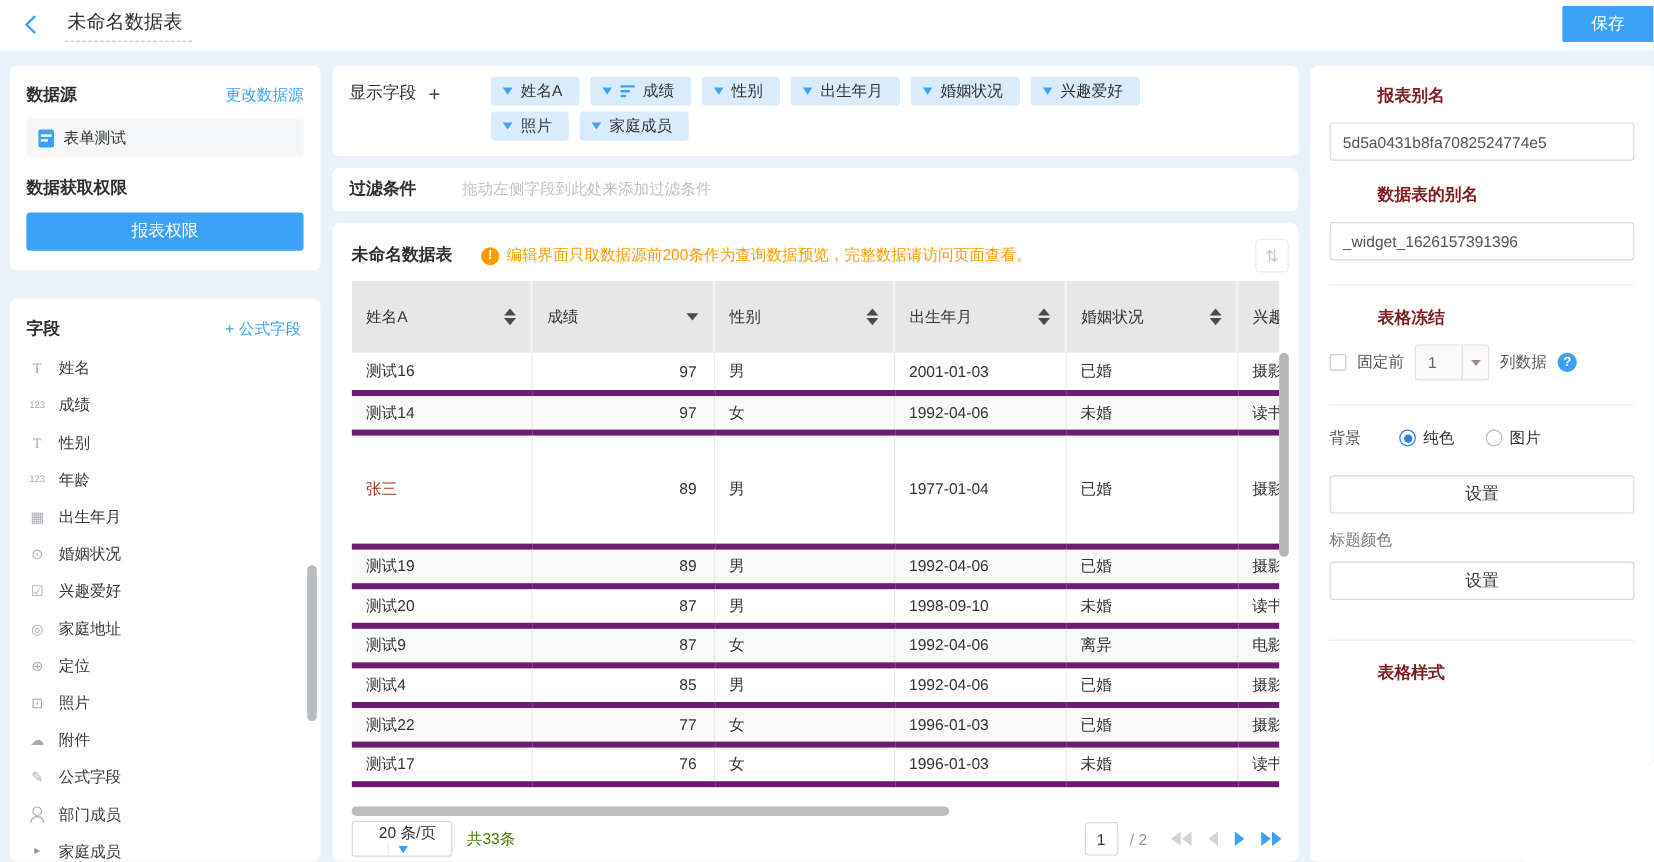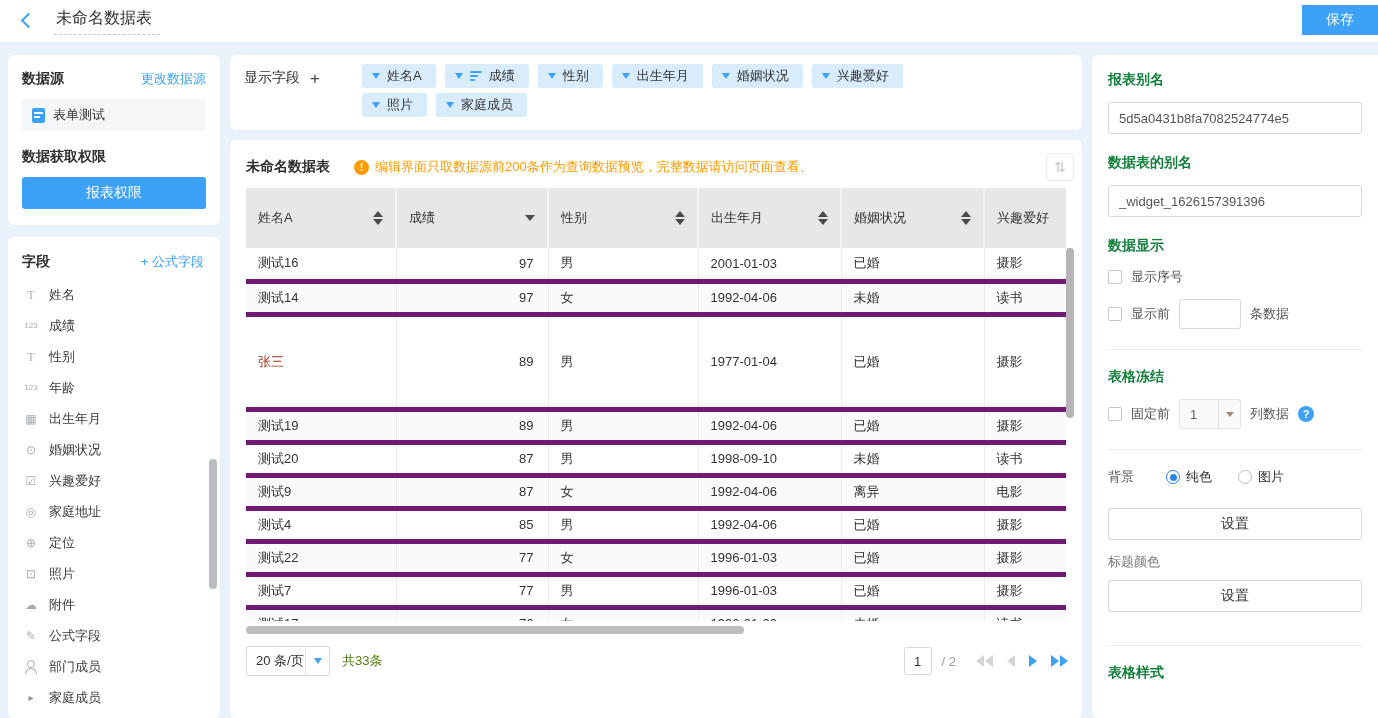--- a/index.html
+++ b/index.html
@@ -12,21 +12,21 @@
   .topbar { height:42px; background:#fff; display:flex; align-items:center; padding-left:18px; position:relative; }
   .back { width:20px; height:20px; cursor:pointer; position:relative; }
   .back::before { content:""; position:absolute; left:5px; top:4px; width:9px; height:9px;
     border-left:2px solid #3da2f7; border-bottom:2px solid #3da2f7; transform:rotate(45deg); }
   .page-title { margin-left:16px; font-size:16px; color:#2f2f2f; padding:0 8px 5px 2px; border-bottom:1px dashed #c6c6c6; }
   .save-btn { position:absolute; right:0; top:5px; width:76px; height:30px; background:#3da2f7; color:#fff;
     border:none; font-size:14px; font-family:inherit; cursor:pointer; }
   
   .layout { display:flex; gap:10px; padding:13px 0 0 8px; height:676px; align-items:stretch; }
   .card { background:#fff; border-radius:6px; }
-  .col-left { width:212px; display:flex; flex-direction:column; gap:12px; flex-shrink:0; }
+  .col-left { width:259px; display:flex; flex-direction:column; gap:24px; flex-shrink:0; }
   .col-mid  { flex:1; display:flex; flex-direction:column; gap:10px; min-width:0; }
   .col-right{ width:286px; flex-shrink:0; }
   
   .ds-card { padding:15px 14px 16px; }
   .row-between { display:flex; align-items:center; justify-content:space-between; }
   .sec-title { font-size:14px; font-weight:bold; color:#2f2f2f; }
   .link { color:#3da2f7; font-size:13px; cursor:pointer; }
   .source-item { margin-top:11px; height:32px; background:#f4f6f8; border-radius:3px; display:flex; align-items:center; gap:8px; padding:0 10px; cursor:pointer; }
   .doc-icon { width:13px; height:15px; background:#3da2f7; border-radius:2px; position:relative; flex-shrink:0; }
   .doc-icon::before { content:""; position:absolute; left:2px; top:4px; width:9px; height:2px; background:#fff; }
@@ -80,38 +80,38 @@
   .sort-stack { display:flex; flex-direction:column; align-items:center; }
   tbody td { height:33px; padding:0 12px; background:#fff; border-bottom:5px solid #701a75; border-right:1px solid #ececec; color:#333; }
   tbody tr:nth-child(even) td { background:#fafafa; }
   tbody tr.tall td { height:95px; }
   td.num { text-align:right; padding-right:14px; }
   .preview-card .v-scrollbar { top:60px; right:0; height:170px; background:#b5b5b5; }
   .h-scroll { height:8px; margin:5px 8px 0 0; position:relative; }
   .h-scroll .thumb { position:absolute; left:0; top:0; width:498px; height:8px; background:#bdbdbd; border-radius:4px; }
   
   .pager { margin-top:12px; display:flex; align-items:center; padding-right:6px; flex-shrink:0; }
-  .page-size { width:84px; height:30px; border:1px solid #d9d9d9; border-radius:3px; display:flex; align-items:center; cursor:pointer; background:#fff; }
+  .page-size { width:84px; height:30px; border:1px solid #d9d9d9; border-radius:3px; display:flex; align-items:center; cursor:pointer; background:#fff;flex-direction:column; }
   .page-size .val { flex:1; padding-left:9px; color:#333; }
   .page-size .dd { width:24px; height:100%; border-left:1px solid #e6e6e6; display:flex; align-items:center; justify-content:center; }
   .page-size .dd .caret-down { border-top-color:#3da2f7; }
   .total { color:#4d7c0f; margin-left:12px; }
   .pager-right { margin-left:auto; display:flex; align-items:center; gap:10px; }
   .page-box { width:28px; height:28px; border:1px solid #d9d9d9; border-radius:3px; display:flex; align-items:center; justify-content:center; background:#fff; }
   .page-of { color:#999; }
   .nav { display:flex; align-items:center; gap:14px; margin-left:10px; }
   .nav-btn { display:flex; align-items:center; cursor:pointer; gap:1px; }
   .tl { width:0;height:0;border-top:6px solid transparent;border-bottom:6px solid transparent;border-right:8px solid; }
   .tr2 { width:0;height:0;border-top:6px solid transparent;border-bottom:6px solid transparent;border-left:8px solid; }
   .gray { color:#d4d4d4; border-right-color:#d4d4d4; border-left-color:#d4d4d4; }
   .blue { color:#3da2f7; border-right-color:#3da2f7; border-left-color:#3da2f7; }
   
   .settings { padding:16px 16px 0; height:100%; overflow:hidden; border-radius:6px 0 0 6px; }
   .set-sec { margin-bottom:20px; }
-  .set-h { font-size:14px; font-weight:bold; color:#15803d; margin-bottom:13px; }
+  .set-h { font-size:14px; font-weight:bold; color:#7f1d1d; margin-bottom:13px;margin-left:40px; }
   .text-input { width:100%; height:32px; border:1px solid #d9d9d9; border-radius:3px; padding:0 10px; color:#555; font-size:13px; font-family:inherit; background:#fff; }
   .divider { border-top:1px solid #ebebeb; margin:18px 0; }
   .check-row { display:flex; align-items:center; gap:9px; color:#555; margin-bottom:13px; }
   .checkbox { width:14px; height:14px; border:1px solid #c9c9c9; border-radius:2px; background:#fff; flex-shrink:0; cursor:pointer; }
   .mini-input { width:62px; height:30px; border:1px solid #d9d9d9; border-radius:3px; background:#fff; font-family:inherit; padding:0 8px; }
   .freeze-select { width:62px; height:30px; background:#fafafa; border:1px solid #e2e2e2; border-radius:3px; display:flex; align-items:center; cursor:pointer; }
   .freeze-select .val { flex:1; padding-left:10px; color:#666; }
   .freeze-select .dd { width:22px; height:100%; border-left:1px solid #e2e2e2; display:flex; align-items:center; justify-content:center; }
   .freeze-select .caret-down { border-top-color:#a1887f; border-left-width:4px; border-right-width:4px; border-top-width:5px; }
   .q-icon { width:16px; height:16px; border-radius:50%; background:#3da2f7; color:#fff; font-size:11px; font-weight:bold; display:inline-flex; align-items:center; justify-content:center; cursor:pointer; }
@@ -261,20 +261,24 @@
               <span>照片</span>
             </span>
             <span class="chip">
               <span class="caret-down"></span>
               <span>家庭成员</span>
             </span>
           </div>
         </div>
     </div>
 
+    <div class="card filter-card">
+      <span class="filter-title">过滤条件</span>
+      <span class="filter-ph">拖动左侧字段到此处来添加过滤条件</span>
+    </div>
 
     <div class="card preview-card">
       <div class="preview-head">
         <span class="preview-title">未命名数据表</span>
         <span class="notice">
           <span class="warn-icon">!</span>
           <span>编辑界面只取数据源前200条作为查询数据预览，完整数据请访问页面查看。</span>
         </span>
         <span class="sort-tool">⇅</span>
       </div>
@@ -402,28 +406,20 @@
                 </tr>
                 <tr>
                   <td>测试22</td>
                   <td class="num">77</td>
                   <td>女</td>
                   <td>1996-01-03</td>
                   <td>已婚</td>
                   <td>摄影</td>
                 </tr>
                 <tr>
-                  <td>测试7</td>
-                  <td class="num">77</td>
-                  <td>男</td>
-                  <td>1996-01-03</td>
-                  <td>已婚</td>
-                  <td>摄影</td>
-                </tr>
-                <tr>
                   <td>测试17</td>
                   <td class="num">76</td>
                   <td>女</td>
                   <td>1996-01-03</td>
                   <td>未婚</td>
                   <td>读书</td>
                 </tr>
               </tbody>
           </table>
         </div>
@@ -468,33 +464,20 @@
   <div class="col-right">
     <div class="card settings">
       <div class="set-sec">
         <div class="set-h">报表别名</div>
         <input class="text-input" value="5d5a0431b8fa7082524774e5" style="">
       </div>
       <div class="set-sec">
         <div class="set-h">数据表的别名</div>
         <input class="text-input" value="_widget_1626157391396" style="">
       </div>
-      <div class="set-sec">
-        <div class="set-h">数据显示</div>
-        <div class="check-row">
-          <span class="checkbox"></span>
-          <span>显示序号</span>
-        </div>
-        <div class="check-row">
-          <span class="checkbox"></span>
-          <span>显示前</span>
-          <input class="mini-input" style="">
-          <span>条数据</span>
-        </div>
-      </div>
       <div class="divider"></div>
       <div class="set-sec">
         <div class="set-h">表格冻结</div>
         <div class="check-row" style="margin-bottom:0;">
           <span class="checkbox"></span>
           <span>固定前</span>
           <span class="freeze-select">
             <span class="val">1</span>
             <span class="dd">
                 <span class="caret-down"></span>

